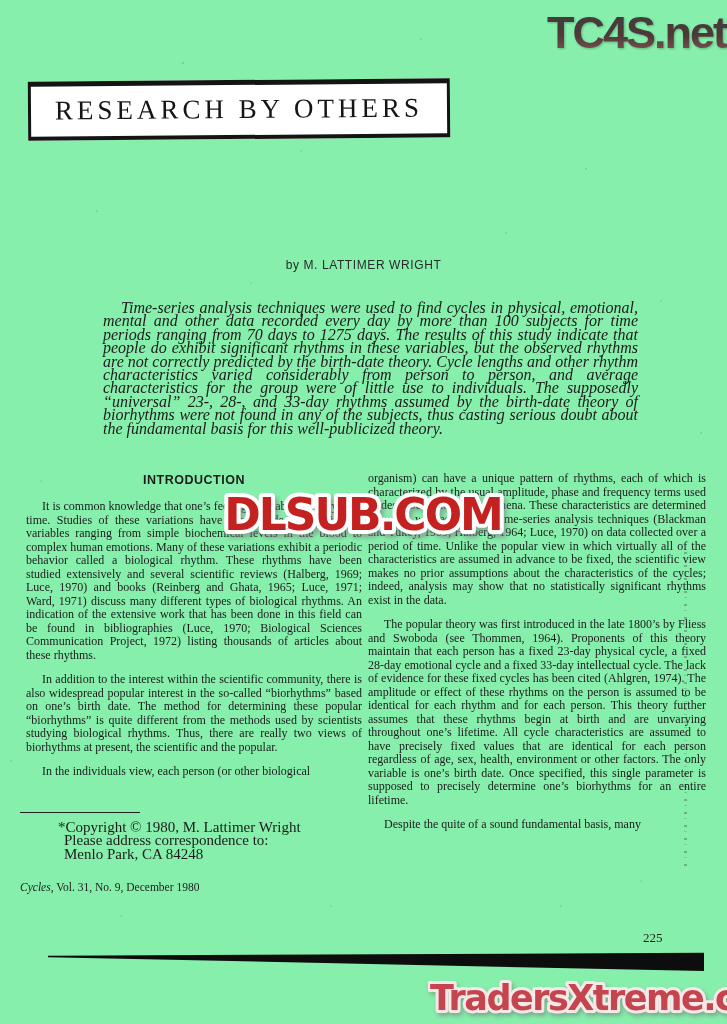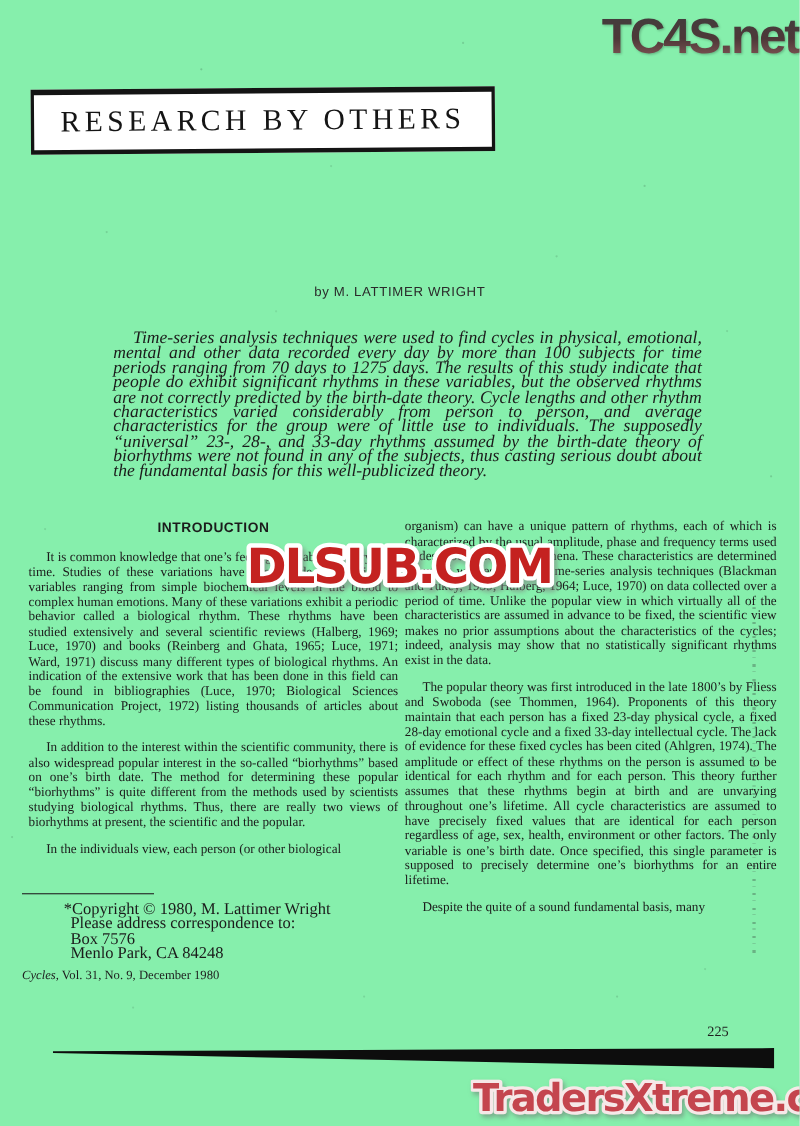--- a/index.html
+++ b/index.html
@@ -145,21 +145,20 @@
   <div id="col-right" class="col">
     <p class="no-indent">organism) can have a unique pattern of rhythms, each of which is characterized by the usual amplitude, phase and frequency terms used to describe periodic phenomena. These characteristics are determined by using well-established time-series analysis techniques (Blackman and Tukey, 1959; Halberg, 1964; Luce, 1970) on data collected over a period of time. Unlike the popular view in which virtually all of the characteristics are assumed in advance to be fixed, the scientific view makes no prior assumptions about the characteristics of the cycles; indeed, analysis may show that no statistically significant rhythms exist in the data.</p>
     <p>The popular theory was first introduced in the late 1800’s by Fliess and Swoboda (see Thommen, 1964). Proponents of this theory maintain that each person has a fixed 23-day physical cycle, a fixed 28-day emotional cycle and a fixed 33-day intellectual cycle. The lack of evidence for these fixed cycles has been cited (Ahlgren, 1974). The amplitude or effect of these rhythms on the person is assumed to be identical for each rhythm and for each person. This theory further assumes that these rhythms begin at birth and are unvarying throughout one’s lifetime. All cycle characteristics are assumed to have precisely fixed values that are identical for each person regardless of age, sex, health, environment or other factors. The only variable is one’s birth date. Once specified, this single parameter is supposed to precisely determine one’s biorhythms for an entire lifetime.</p>
     <p>Despite the quite of a sound fundamental basis, many</p>
   </div>
 
   <div id="footnote">
     <div class="rule"></div>
     <div class="fline first">*Copyright ©  1980, M. Lattimer Wright</div>
     <div class="fline">Please address correspondence to:</div>
-    <div class="fline">Box 7576</div>
     <div class="fline">Menlo Park, CA  84248</div>
   </div>
 
   <div id="footer-journal">
     <span class="it">Cycles</span><span>, Vol. 31, No. 9, December 1980</span>
   </div>
   <div id="page-number">225</div>
 
   <div id="wedge"></div>
   <div id="noise-strip"></div>

